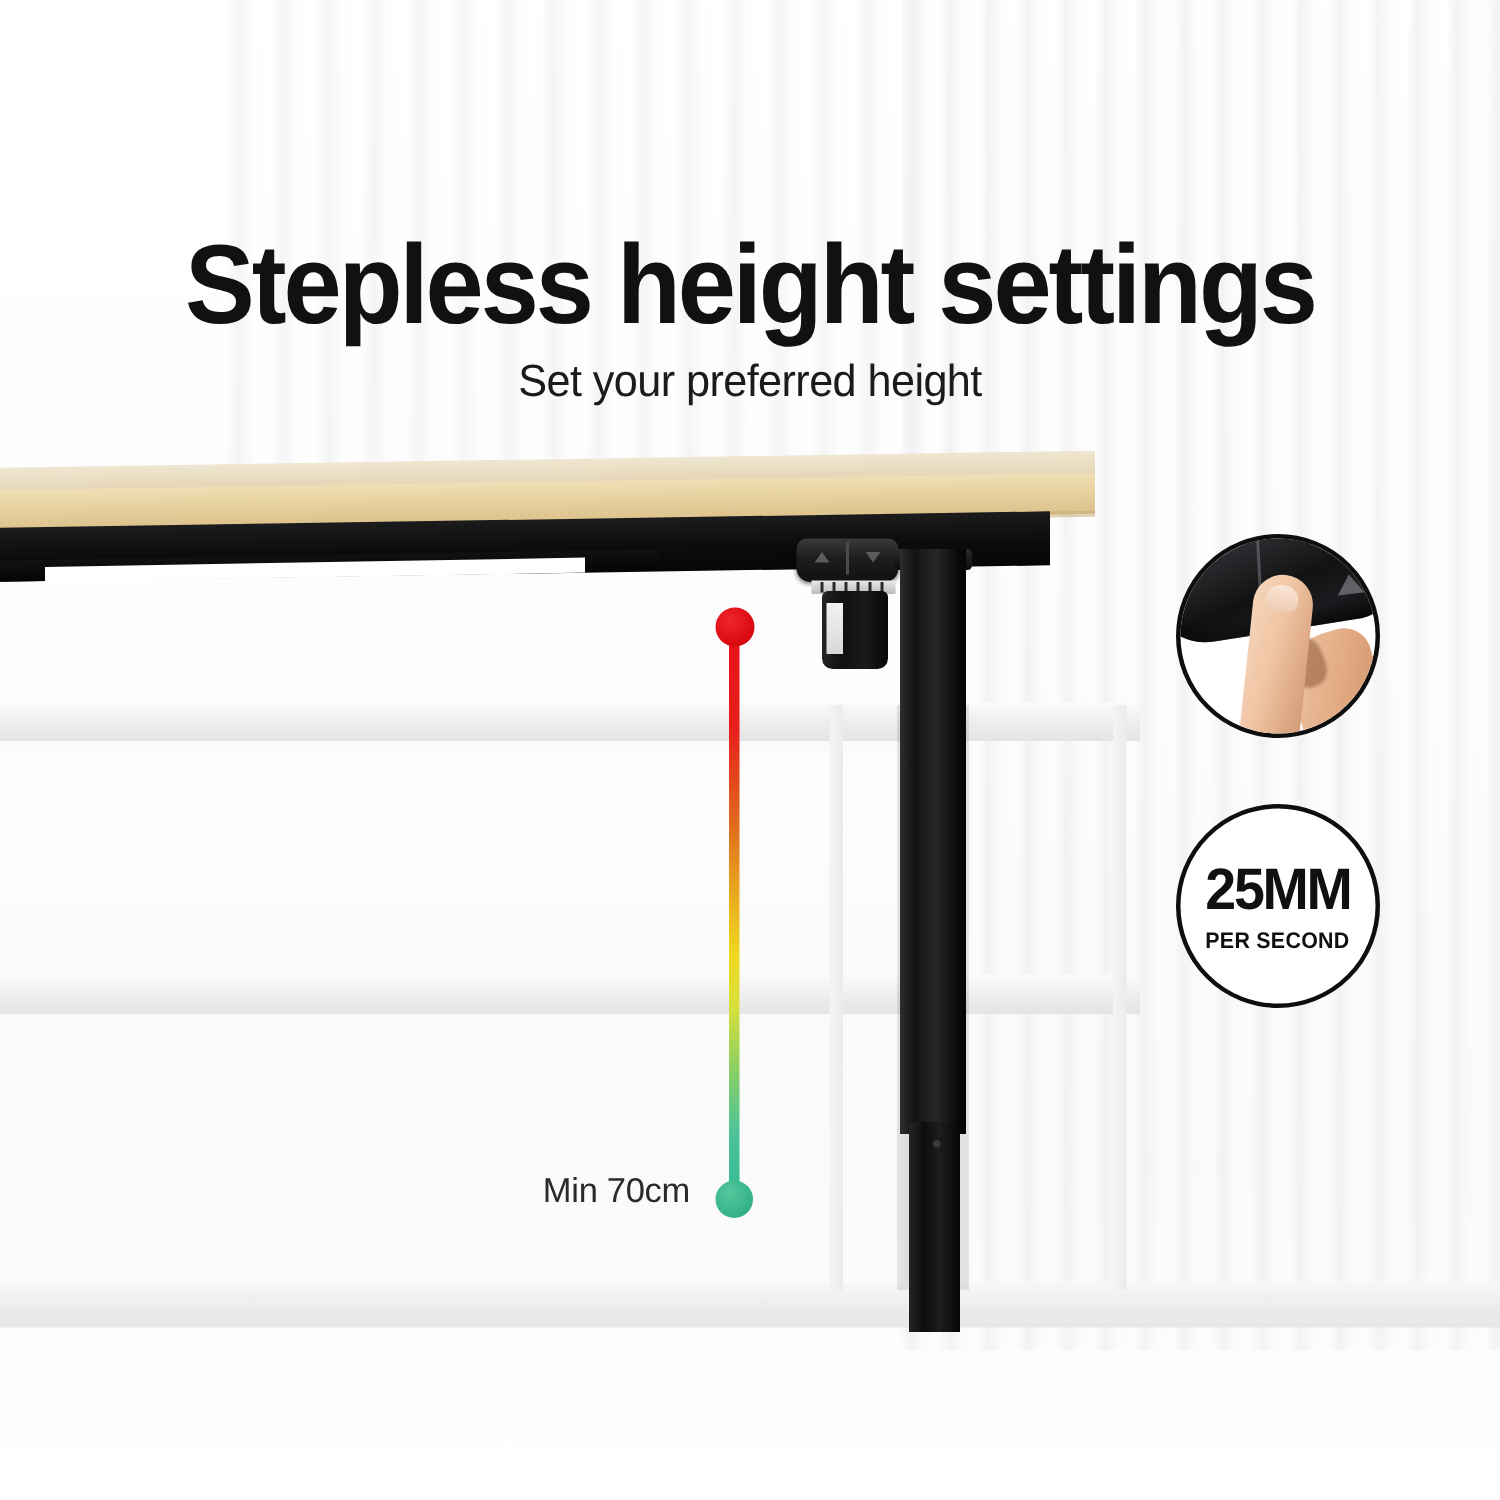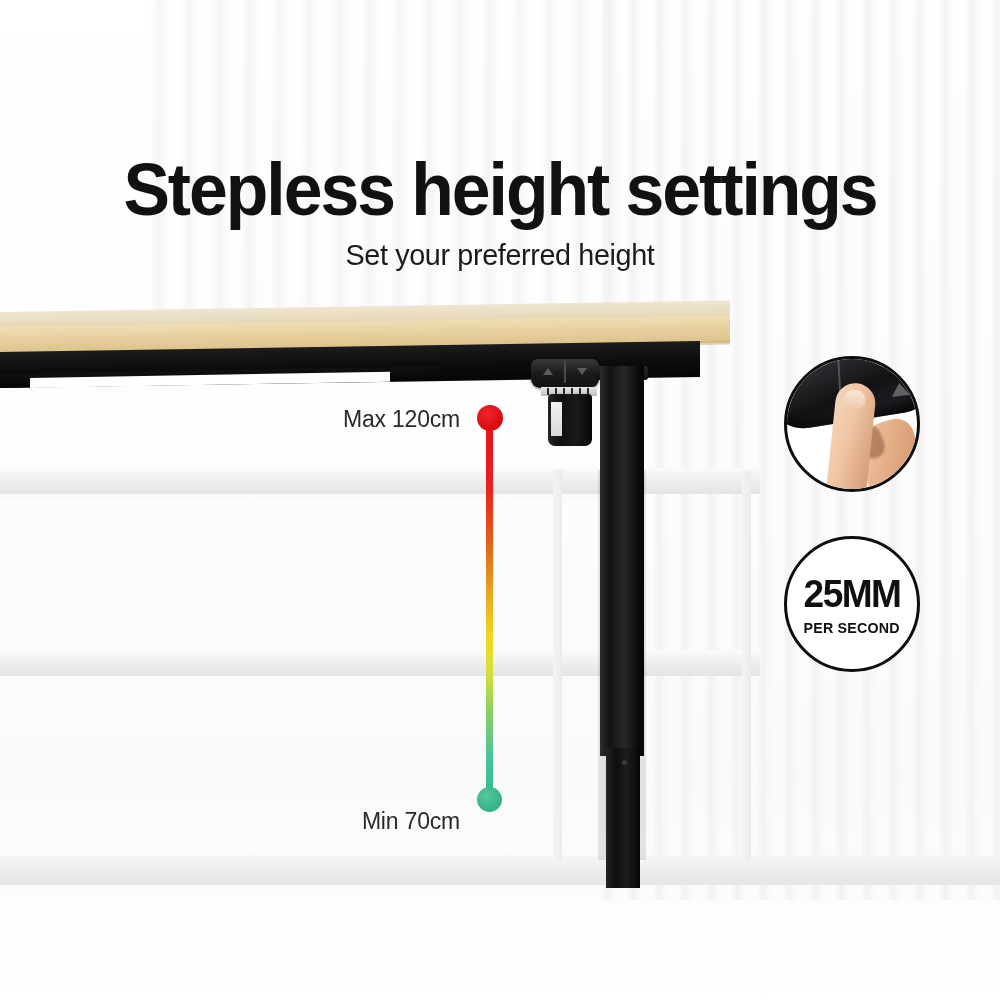--- a/index.html
+++ b/index.html
@@ -271,21 +271,21 @@
   }
   .scale-label {
     position: absolute;
     font-size: 23px;
     color: #2a2a2a;
     text-align: right;
     letter-spacing: -0.2px;
     white-space: nowrap;
   }
   .label-max { left: 200px; top: 406px; width: 260px; }
-  .label-min { left: 200px; top: 808px; width: 260px; }
+  .label-min { left: 200px; top: 780px; width: 260px; }
 
   
   .badge {
     position: absolute;
     width: 136px; height: 136px;
     border-radius: 50%;
     border: 3px solid #0e0e0e;
     background: #ffffff;
     overflow: hidden;
     box-sizing: border-box;
@@ -439,21 +439,20 @@
 
   <div class="leg-reflect"></div>
   <div class="leg-upper-cap"></div>
   <div class="leg-upper"></div>
   <div class="leg-lower"></div>
   <div class="leg-screw"></div>
 
   <div class="scale-bar"></div>
   <div class="dot dot-max"></div>
   <div class="dot dot-min"></div>
-  <div class="scale-label label-max">Max 120cm</div>
   <div class="scale-label label-min">Min 70cm</div>
 
   <div class="badge badge-press">
     <div class="press-device">
       <div class="press-device-seam"></div>
     </div>
     <div class="press-device-arrow"></div>
     <div class="thumb"></div>
     <div class="knuckle-shadow"></div>
     <div class="finger">

